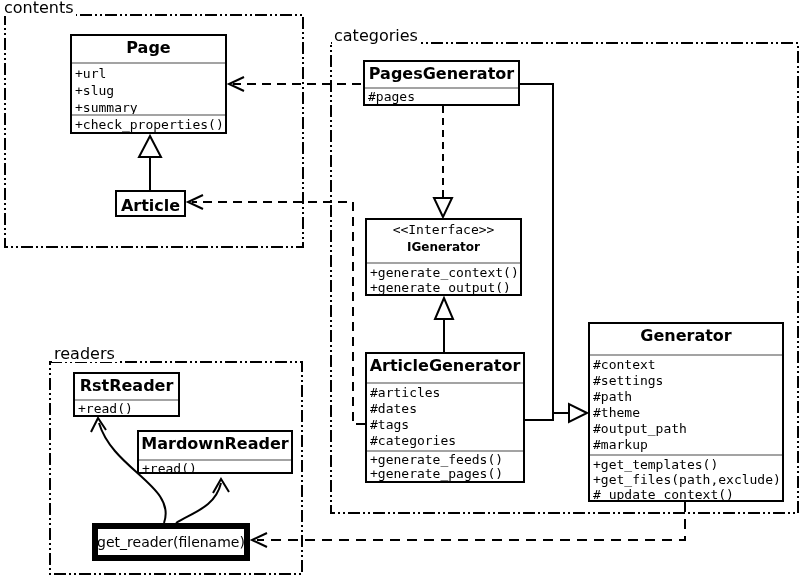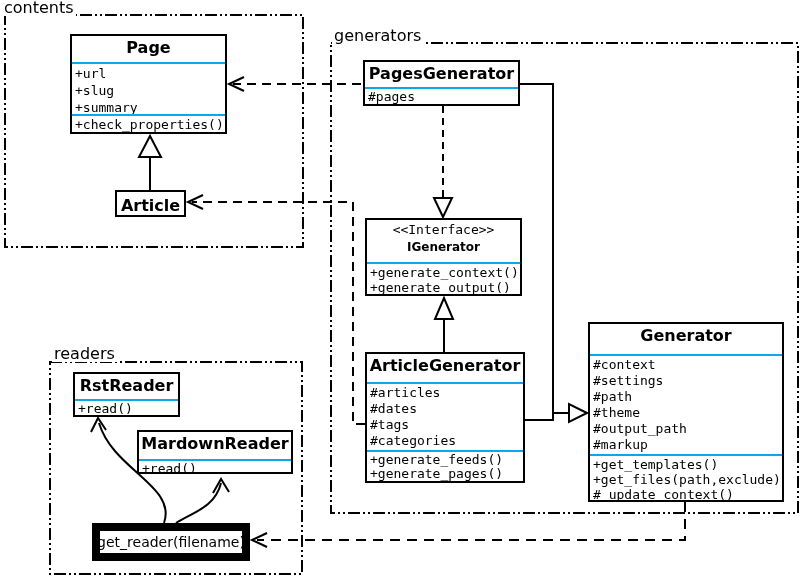--- a/index.html
+++ b/index.html
@@ -20,30 +20,30 @@
   .cls .title{
     font-weight:bold;font-size:16px;text-align:center;
     box-sizing:border-box;padding-top:2px;overflow:hidden;white-space:nowrap;
   }
   .cls .stereo{
     font-family:"DejaVu Sans Mono","Liberation Mono",monospace;
     font-weight:normal;font-size:13px;line-height:15px;text-align:center;
   }
   .cls .big{font-size:12px;line-height:20px;}
   .cls .sec{
-    border-top:2px solid #0ea5e9;box-sizing:border-box;overflow:hidden;
+    border-top:2px solid #a3a3a3;box-sizing:border-box;overflow:hidden;
     font-family:"DejaVu Sans Mono","Liberation Mono",monospace;
     font-size:13px;padding:1px 2px 0 3px;white-space:nowrap;
   }
   .lh17 div{line-height:17px;}
   .lh16 div{line-height:16px;}
   .lh15 div{line-height:15px;}
   .lh14 div{line-height:14px;}
   .plainbox{
-    position:absolute;z-index:1;background:#fff;border:8px solid #000000;
+    position:absolute;z-index:1;background:#fff;border:6px solid #000000;
     box-sizing:border-box;display:flex;align-items:center;justify-content:center;
     font-size:14px;white-space:nowrap;
   }
   .ctr{display:flex;align-items:flex-end;justify-content:center;}
 </style>
 </head>
 <body>
 
 <div id="canvas">
 
@@ -76,21 +76,21 @@
     <polyline points="267,533 252,540 267,547" fill="none" stroke="#000" stroke-width="2"></polyline>
 
     <path d="M 164,523 C 177,486 113,470 99,423" fill="none" stroke="#000" stroke-width="2"></path>
     <polyline points="91,432 98,418 106,430" fill="none" stroke="#000" stroke-width="2"></polyline>
 
     <path d="M 176,523 C 191,513 215,508 221,483" fill="none" stroke="#000" stroke-width="2"></path>
     <polyline points="213,493 221,479 229,492" fill="none" stroke="#000" stroke-width="2"></polyline>
   </svg>
 
   <div class="pkg-label" style="left:2px;top:0px;">contents</div>
-  <div class="pkg-label" style="left:332px;top:28px;">generators</div>
+  <div class="pkg-label" style="left:332px;top:28px;">categories</div>
   <div class="pkg-label" style="left:52px;top:346px;">readers</div>
 
   <div class="cls" style="left:70px;top:34px;width:157px;height:100px;">
     <div class="title" style="height:26px;">Page</div>
     <div class="sec lh17" style="height:52px;">
       <div>+url</div>
       <div>+slug</div>
       <div>+summary</div>
     </div>
     <div class="sec lh16" style="height:18px;">

